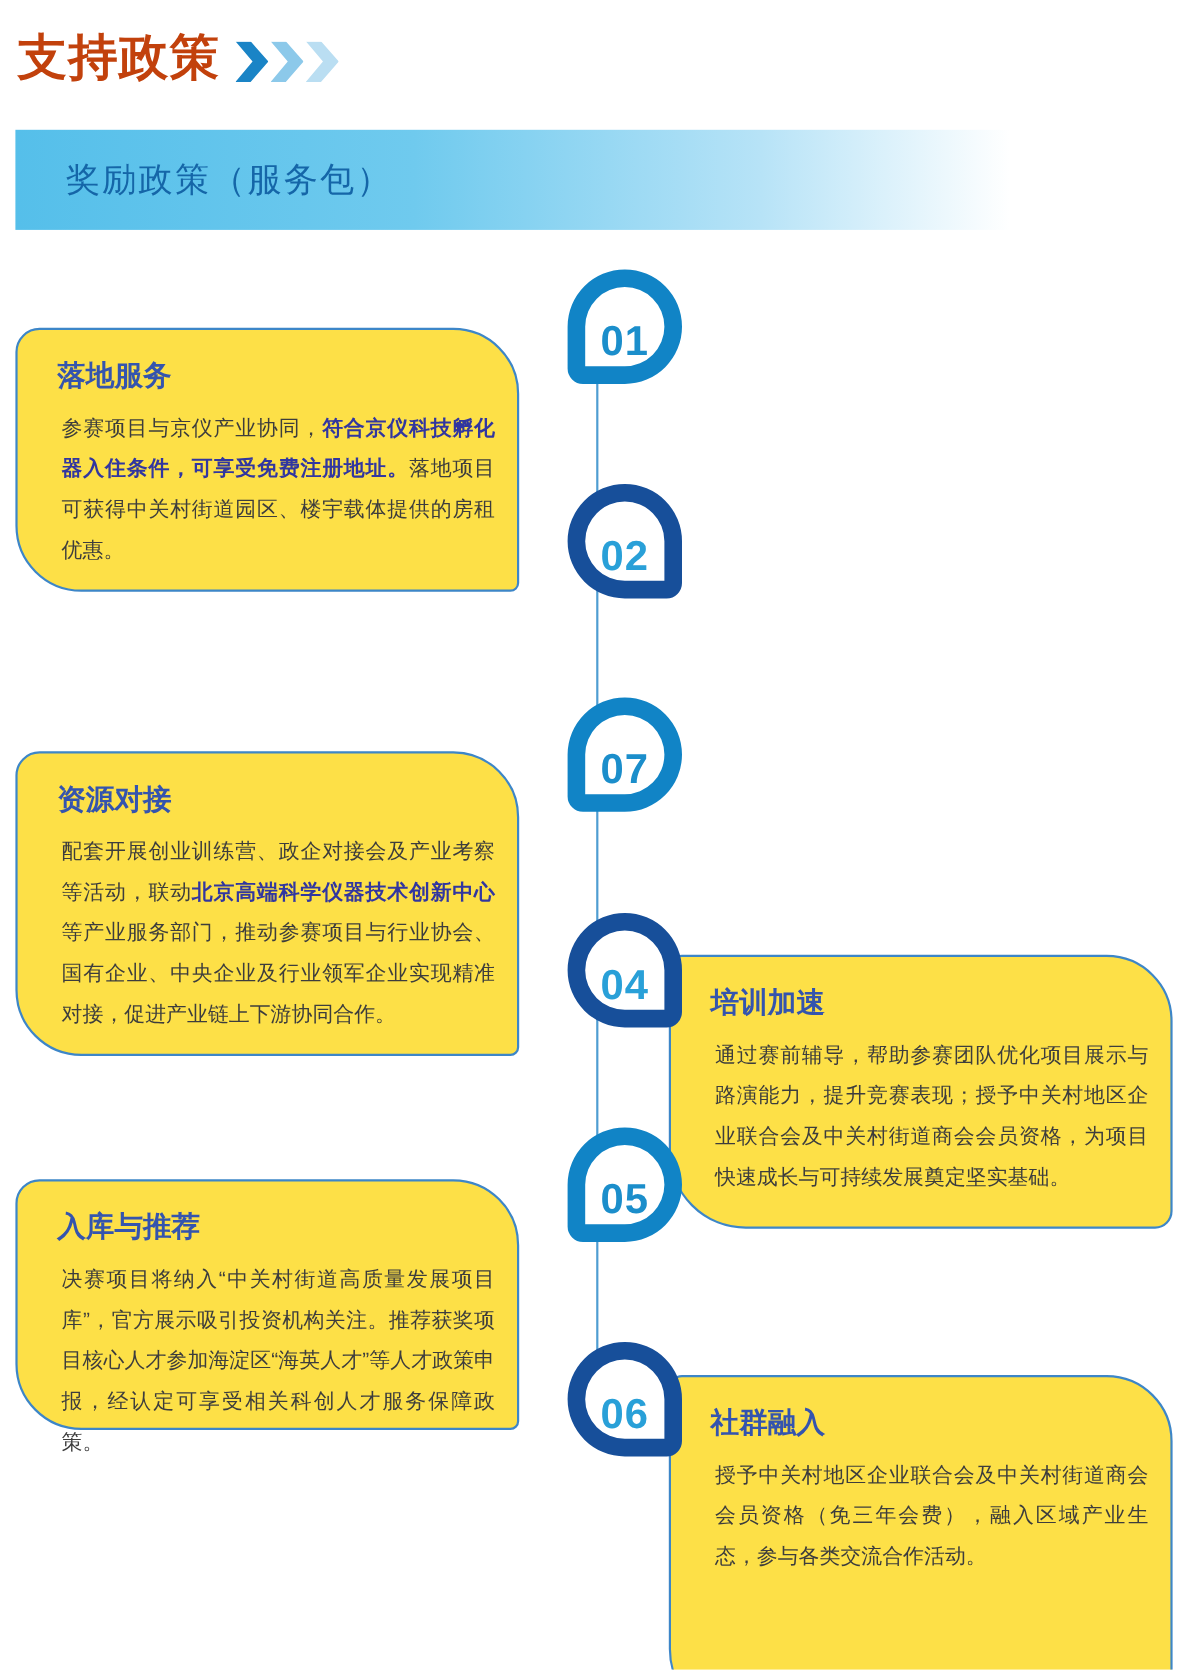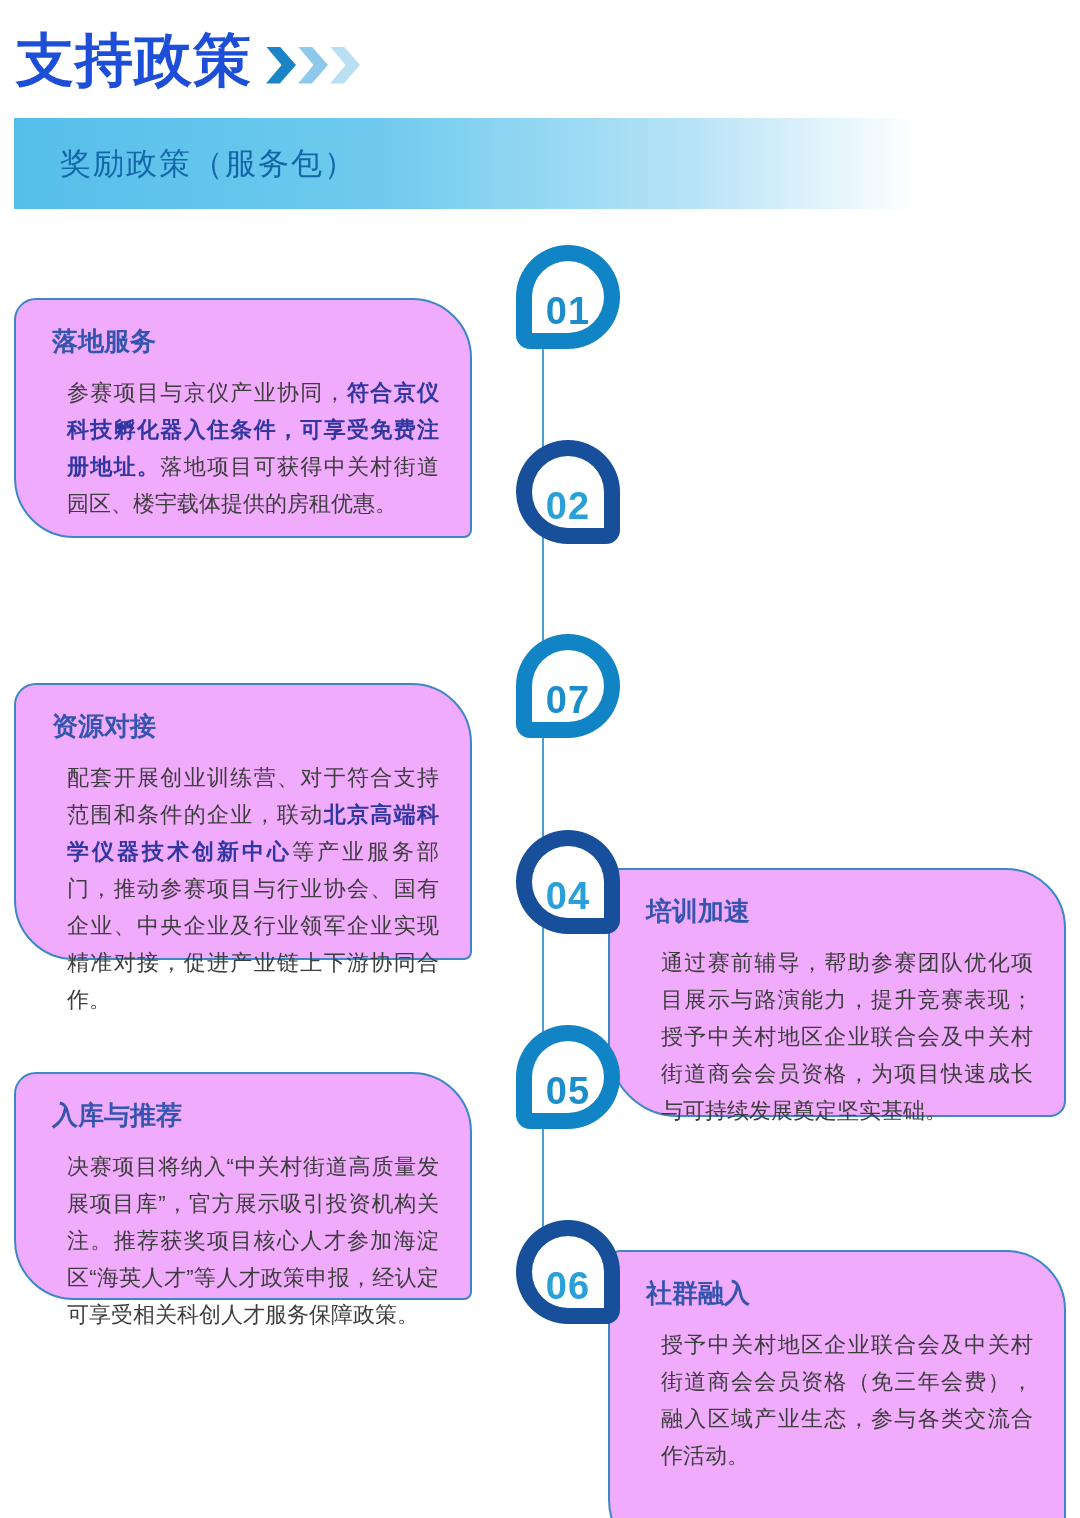--- a/index.html
+++ b/index.html
@@ -2,21 +2,21 @@
 <html><head>
 <meta charset="utf-8">
 <style>
   html,body{margin:0;padding:0;background:#ffffff;}
   .stage{
     position:relative;width:1080px;height:1518px;background:#ffffff;overflow:hidden;
     font-family:"Liberation Sans","DejaVu Sans",sans-serif;
   }
   
   .header{position:absolute;left:16px;top:22px;display:flex;align-items:center;}
-  .page-title{margin:0;font-size:58px;font-weight:800;color:#1d4ed8;letter-spacing:1px;}
+  .page-title{margin:0;font-size:45px;font-weight:800;color:#c2410c;letter-spacing:1px;}
   .chevrons{display:flex;align-items:center;margin-left:14px;margin-top:8px;}
   .chev{width:30px;height:37px;margin-right:2px;
         clip-path:polygon(0 0,46% 0,100% 50%,46% 100%,0 100%,52% 50%);}
   .chev.c1{background:#1a84c6;}
   .chev.c2{background:#8cc9ea;}
   .chev.c3{background:#badef2;}
   
   .banner{
     position:absolute;left:14px;top:118px;width:904px;height:91px;
     background:linear-gradient(90deg,#55bfea 0%,#6fcaee 40%,#b7e3f7 75%,rgba(255,255,255,0) 100%);
@@ -32,33 +32,33 @@
   }
   .marker.light{border-color:#1184c6;border-radius:50% 50% 50% 14px;}
   .marker.dark {border-color:#174f9a;border-radius:50% 50% 14px 50%;}
   .marker .num{font-size:38px;font-weight:700;letter-spacing:1px;}
   .marker.light .num{color:#1b8ecb;}
   .marker.dark  .num{color:#29a0d8;}
   .m1{top:245px;} .m2{top:440px;} .m3{top:634px;}
   .m4{top:830px;} .m5{top:1025px;} .m6{top:1220px;}
   
   .card{
-    position:absolute;width:458px;background:#f0abfc;box-sizing:border-box;
+    position:absolute;width:458px;background:#fde047;box-sizing:border-box;
     border:2px solid #3d86c8;z-index:2;padding:24px 16px 0 36px;
   }
   .card.left {left:14px;border-radius:22px 60px 8px 60px;}
   .card.right{left:608px;border-radius:12px 60px 16px 70px;}
   .card1{top:298px;height:240px;}
   .card2{top:486px;height:256px;}
   .card3{top:683px;height:277px;}
   .card4{top:868px;height:249px;}
   .card5{top:1072px;height:228px;}
   .card6{top:1250px;height:319px;}
   .card h2{margin:0 0 12px 0;font-size:26px;font-weight:600;color:#3454ae;}
-  .card p{margin:15px;font-size:22px;line-height:37px;color:#3d3d3d;text-align:justify;}
+  .card p{margin:4px;font-size:19px;line-height:37px;color:#3d3d3d;text-align:justify;}
   .card p .hl{color:#3136a0;font-weight:700;}
 </style>
 </head>
 <body>
 
 <div class="stage">
 
   <div class="header">
     <h1 class="page-title">支持政策</h1>
     <div class="chevrons">
@@ -94,21 +94,21 @@
   </div>
 
   <div class="card left card1">
     <h2>落地服务</h2>
     <p><span>参赛项目与京仪产业协同，</span><span class="hl">符合京仪科技孵化器入住条件，可享受免费注册地址。</span><span>落地项目可获得中关村街道园区、楼宇载体提供的房租优惠。</span></p>
   </div>
 
 
   <div class="card left card3">
     <h2>资源对接</h2>
-    <p><span>配套开展创业训练营、对于符合支持范围和条件的企业，联动</span><span class="hl">北京高端科学仪器技术创新中心</span><span>等产业服务部门，推动参赛项目与行业协会、国有企业、中央企业及行业领军企业实现精准对接，促进产业链上下游协同合作。</span></p>
+    <p><span>配套开展创业训练营、政企对接会及产业考察等活动，联动</span><span class="hl">北京高端科学仪器技术创新中心</span><span>等产业服务部门，推动参赛项目与行业协会、国有企业、中央企业及行业领军企业实现精准对接，促进产业链上下游协同合作。</span></p>
   </div>
 
   <div class="card right card4">
     <h2>培训加速</h2>
     <p><span>通过赛前辅导，帮助参赛团队优化项目展示与路演能力，提升竞赛表现；授予中关村地区企业联合会及中关村街道商会会员资格，为项目快速成长与可持续发展奠定坚实基础。</span></p>
   </div>
 
   <div class="card left card5">
     <h2>入库与推荐</h2>
     <p><span>决赛项目将纳入“中关村街道高质量发展项目库”，官方展示吸引投资机构关注。推荐获奖项目核心人才参加海淀区“海英人才”等人才政策申报，经认定可享受相关科创人才服务保障政策。</span></p>

